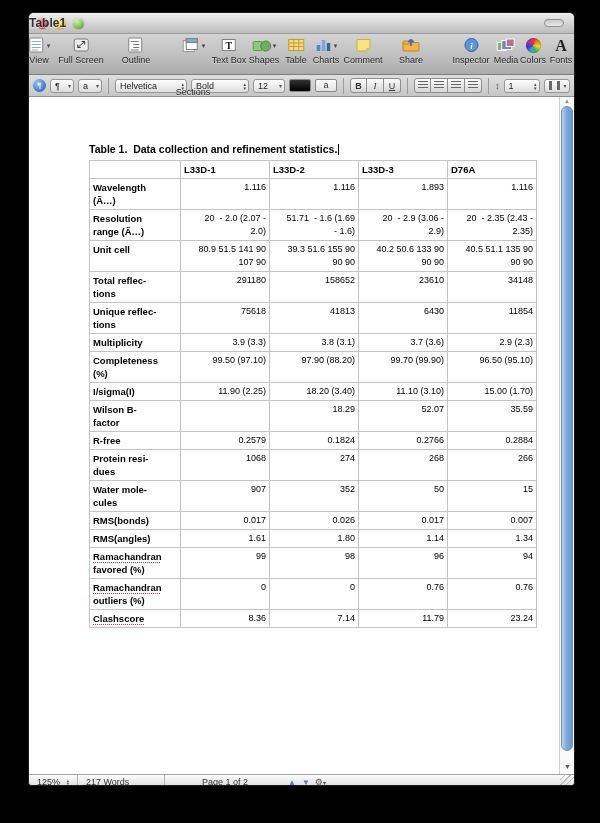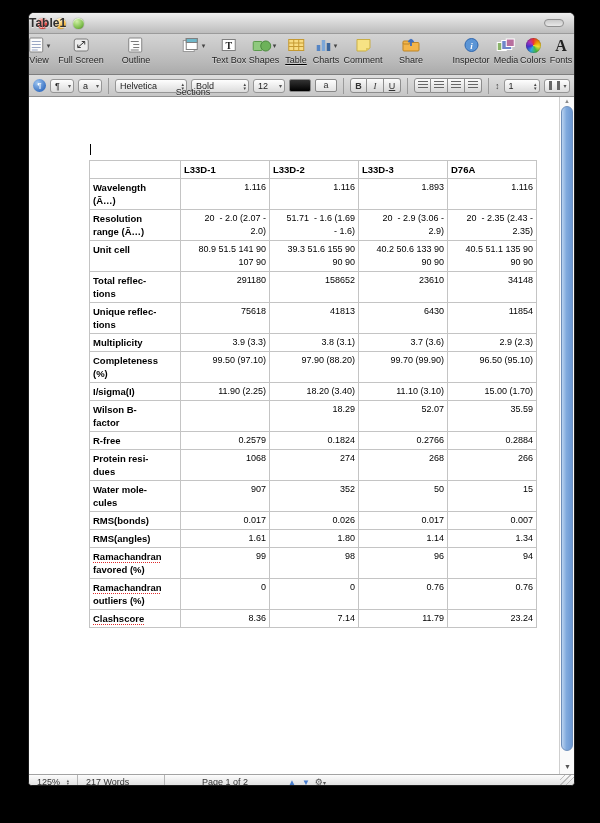--- a/index.html
+++ b/index.html
@@ -202,21 +202,21 @@
           <span class="tb-ic">
             <svg width="20" height="16">
               <rect x="1.5" y="4.5" width="9" height="9" rx="1" fill="#8fc97e" stroke="#5b9b4c"></rect>
               <circle cx="14" cy="9" r="5" fill="#6db25a" stroke="#4c8a3f"></circle>
             </svg>
           </span>
           <span class="tb-caret">▾</span>
         </span>
         <div class="tb-label">Shapes</div>
       </div>
-      <div class="tb-item" style="left: 267px; text-decoration: underline;">
+      <div class="tb-item" style="left: 267px;">
         <span class="tb-top">
           <span class="tb-ic">
             <svg width="18" height="16">
               <rect x="1.5" y="2.5" width="15" height="11" fill="#f8dc82" stroke="#c59a33"></rect>
               <path d="M1.5 6h15M1.5 9.5h15M6.5 2.5v11M11.5 2.5v11" stroke="#c59a33" fill="none"></path>
             </svg>
           </span>
         </span>
         <div class="tb-label">Table</div>
       </div>
@@ -360,21 +360,21 @@
     </span>
     <span class="fb-combo" style="width:26px">
       <span class="cols-ic"></span>
         <span class="arr">▾</span>
     </span>
 
   </div>
 
   <div class="docarea">
     <div class="page-content">
-      <div class="doc-title"><span class="cursor"></span></div>
+      <div class="doc-title"><span>Table 1.  Data collection and refinement statistics.</span><span class="cursor"></span></div>
       <table class="stats">
           <tbody>
             <tr>
               <th style="width:84px"></th>
               <th style="width:82px">L33D-1</th>
               <th style="width:82px">L33D-2</th>
               <th style="width:82px">L33D-3</th>
               <th style="width:82px">D76A</th>
             </tr>
             <tr>

